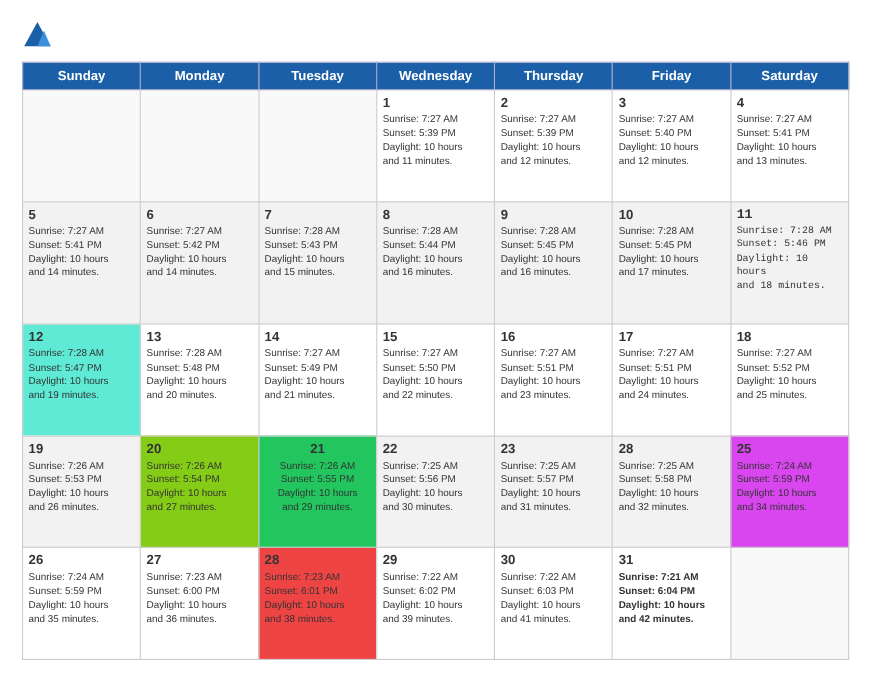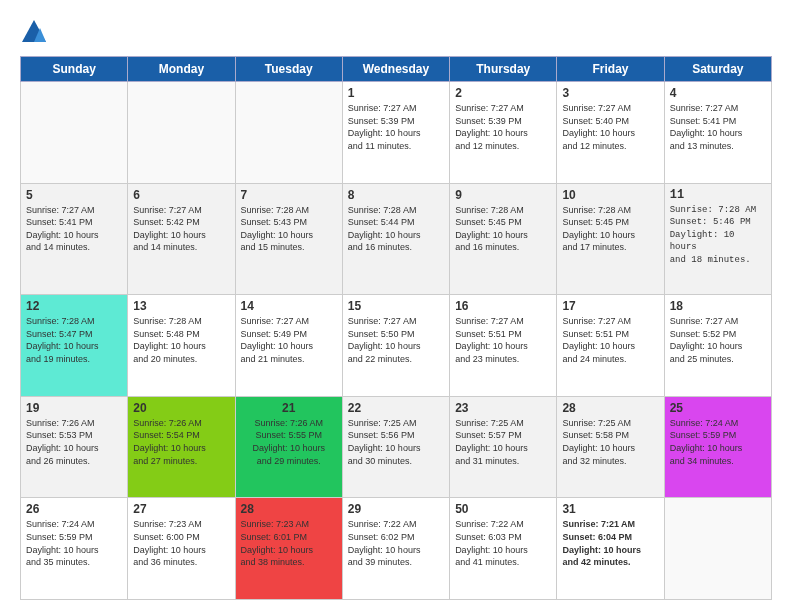--- a/index.html
+++ b/index.html
@@ -345,21 +345,21 @@
 and 38 minutes.</div>
           </td>
           <td style="background: rgb(255, 255, 255);">
             <span class="day-num">29</span>
             <div class="day-info" style="white-space: pre-line;">Sunrise: 7:22 AM
 Sunset: 6:02 PM
 Daylight: 10 hours
 and 39 minutes.</div>
           </td>
           <td style="background: rgb(255, 255, 255);">
-            <span class="day-num">50</span>
+            <span class="day-num">30</span>
             <div class="day-info" style="white-space: pre-line;">Sunrise: 7:22 AM
 Sunset: 6:03 PM
 Daylight: 10 hours
 and 41 minutes.</div>
           </td>
           <td style="background: rgb(255, 255, 255);">
             <span class="day-num">31</span>
             <div class="day-info" style="white-space: pre-line; font-weight: bold;">Sunrise: 7:21 AM
 Sunset: 6:04 PM
 Daylight: 10 hours

